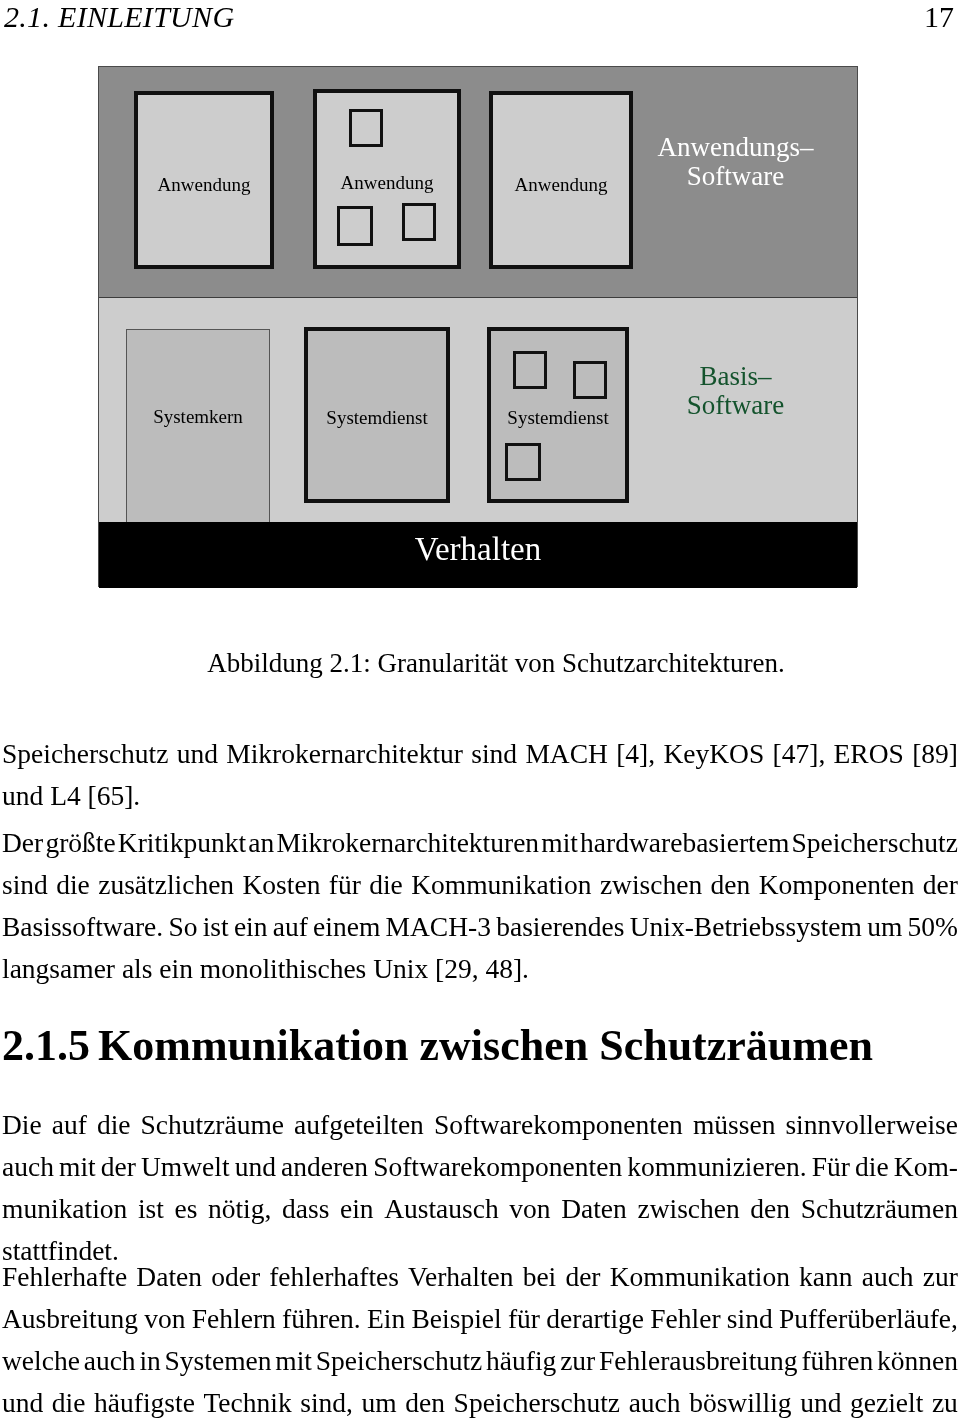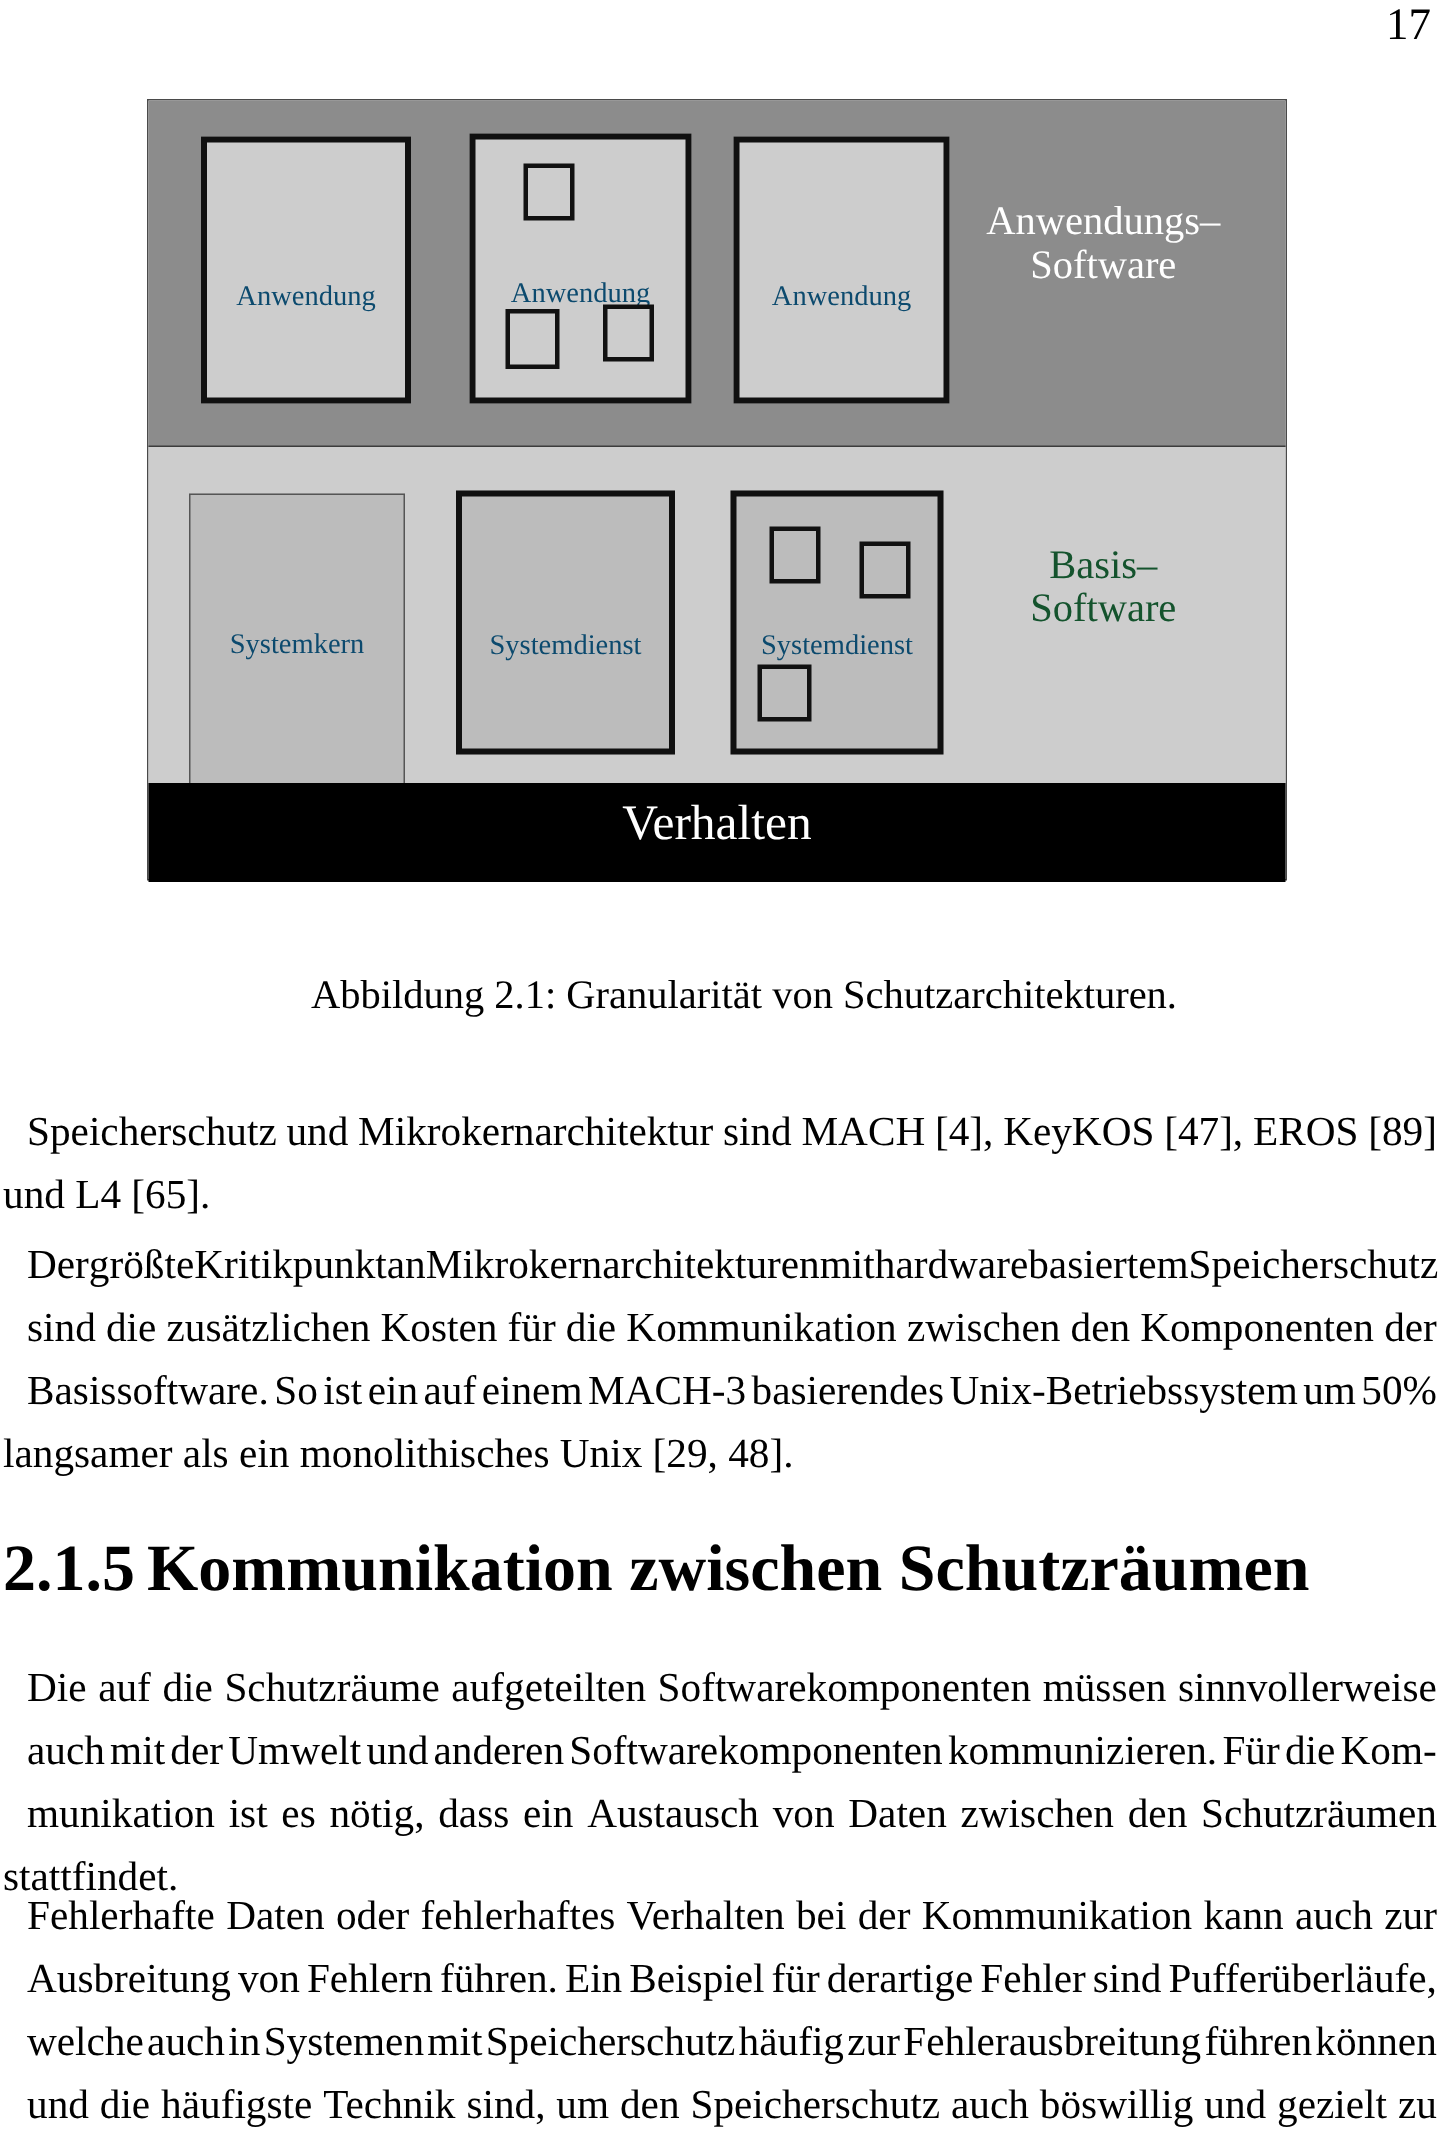--- a/index.html
+++ b/index.html
@@ -110,23 +110,22 @@
   }
   .comp.midtone {
     background: #bcbcbc;
   }
   .comp-label {
     position: absolute;
     left: 0;
     width: 100%;
     text-align: center;
     font-size: 19px;
-    color: #0c4a6e;
+    color: #000000;
     white-space: nowrap;
-    margin-top: 13px;
   }
   .subbox {
     position: absolute;
     box-sizing: border-box;
     border: 3px solid #111111;
     background: transparent;
   }
 
   
   .fig-caption {
@@ -149,41 +148,41 @@
     text-align: justify;
     text-justify: inter-word;
   }
   .para .ln {
     display: block;
     white-space: nowrap;
   }
   .para .ln.stretch {
     display: flex;
     justify-content: space-between;
-    margin-left: 16px;
   }
 
   .sec-heading {
     position: absolute;
     left: 2px;
     top: 1020px;
     width: 956px;
     font-size: 44px;
     font-weight: bold;
     white-space: nowrap;
   }
   .sec-heading .secnum {
     display: inline-block;
     width: 96px;
   }
 </style>
 </head>
 <body>
 
 <div class="page-header">
+  <div class="hdr-title">2.1. EINLEITUNG</div>
   <div class="hdr-pageno">17</div>
 </div>
 
 <div class="figure">
 
   <div class="band band-app">
     <div class="comp" style="left:35px; top:24px; width:140px; height:178px;">
       <div class="comp-label" style="top:79px;">Anwendung</div>
     </div>
 

